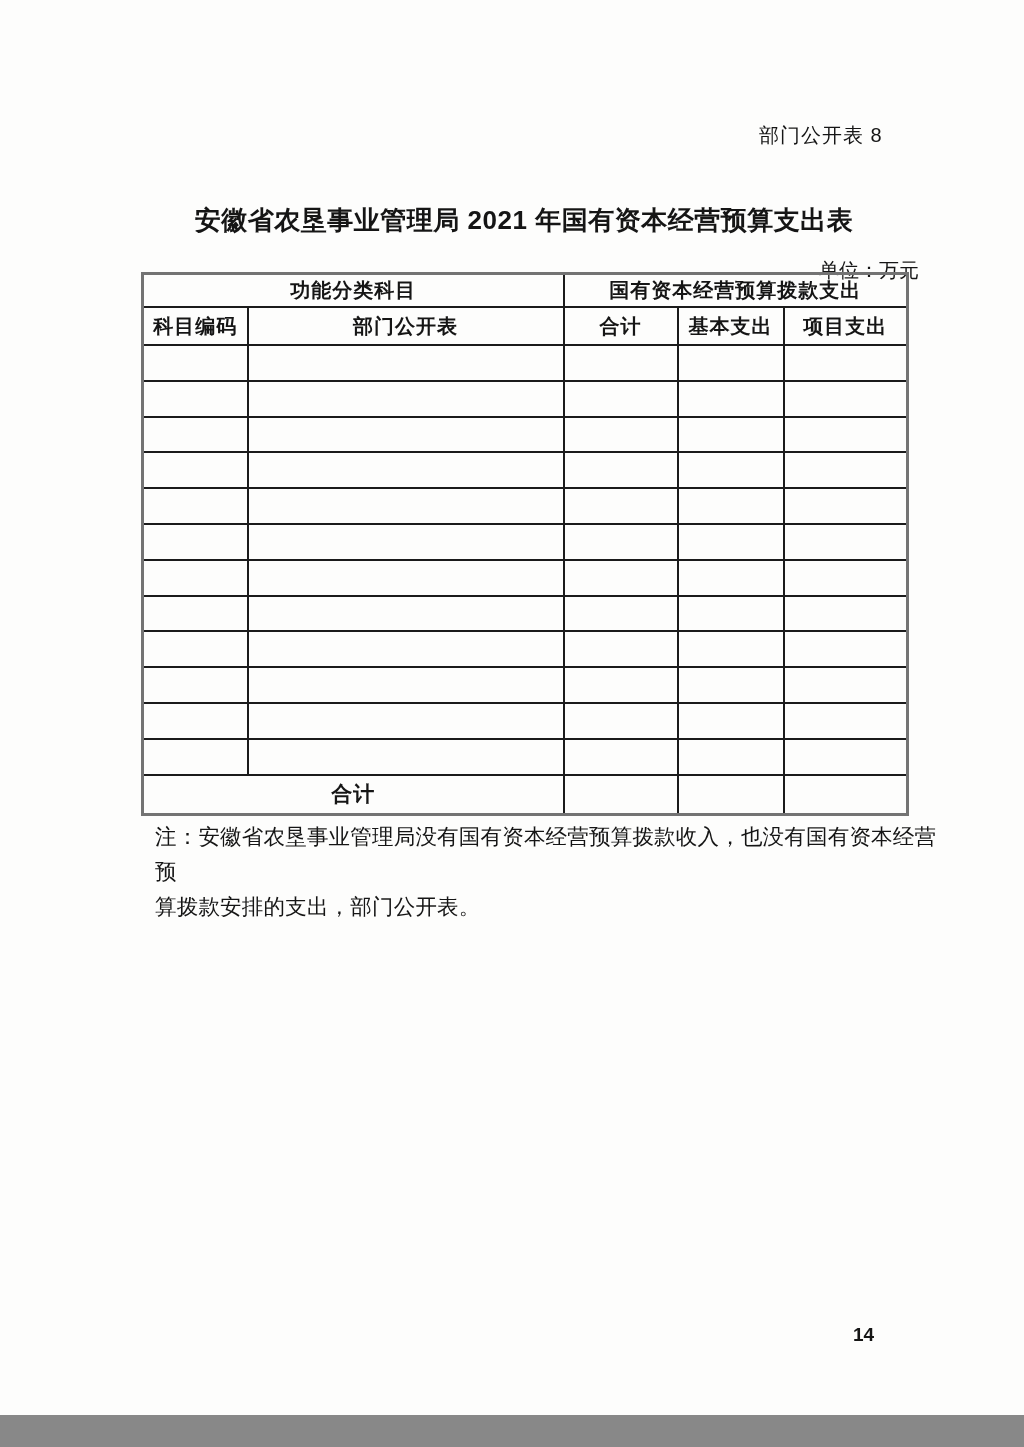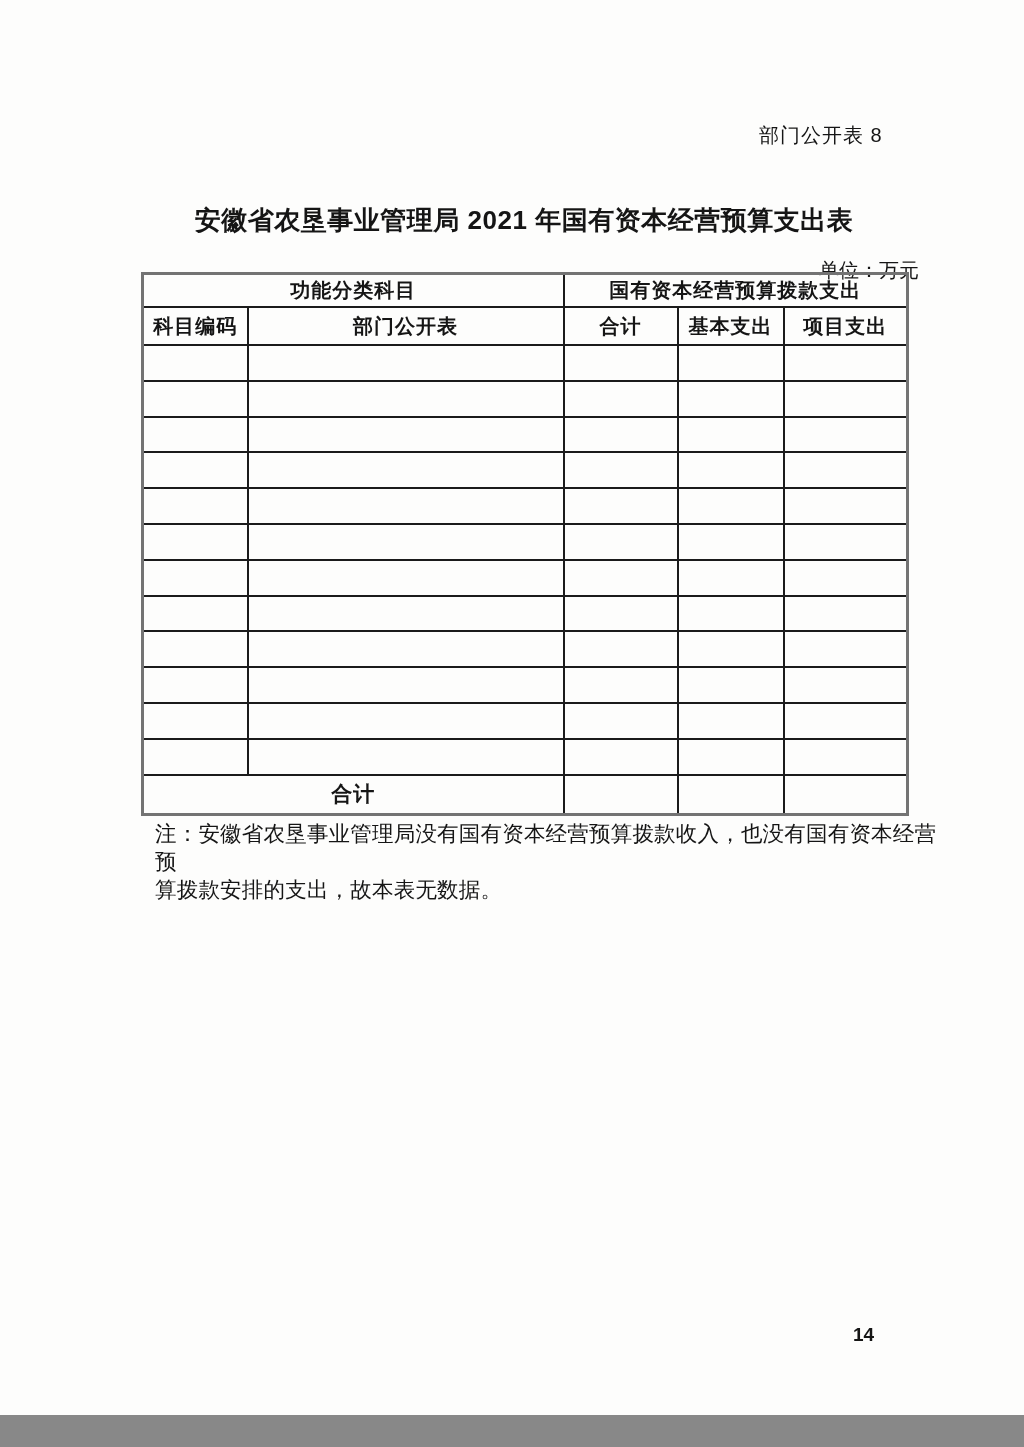--- a/index.html
+++ b/index.html
@@ -73,21 +73,21 @@
     font-weight: bold;
     font-size: 21px;
     letter-spacing: 1px;
   }
   .note {
     position: absolute;
     left: 155px;
     top: 820px;
     width: 790px;
     font-size: 21.5px;
-    line-height: 28px;
+    line-height: 35px;
     letter-spacing: 0.2px;
     font-weight: 500;
   }
   .page-number {
     position: absolute;
     left: 853px;
     top: 1324px;
     font-size: 19px;
     font-weight: bold;
   }
@@ -215,18 +215,18 @@
         <td colspan="2" class="total-label">合计</td>
         <td></td>
         <td></td>
         <td></td>
       </tr>
     </tfoot>
   </table>
 
   <div class="note">
     <div>注：安徽省农垦事业管理局没有国有资本经营预算拨款收入，也没有国有资本经营预</div>
-    <div>算拨款安排的支出，故本表无数据。</div>
+    <div>算拨款安排的支出，部门公开表。</div>
   </div>
 
   <div class="page-number">14</div>
 
 </div>
 
 </body></html>

